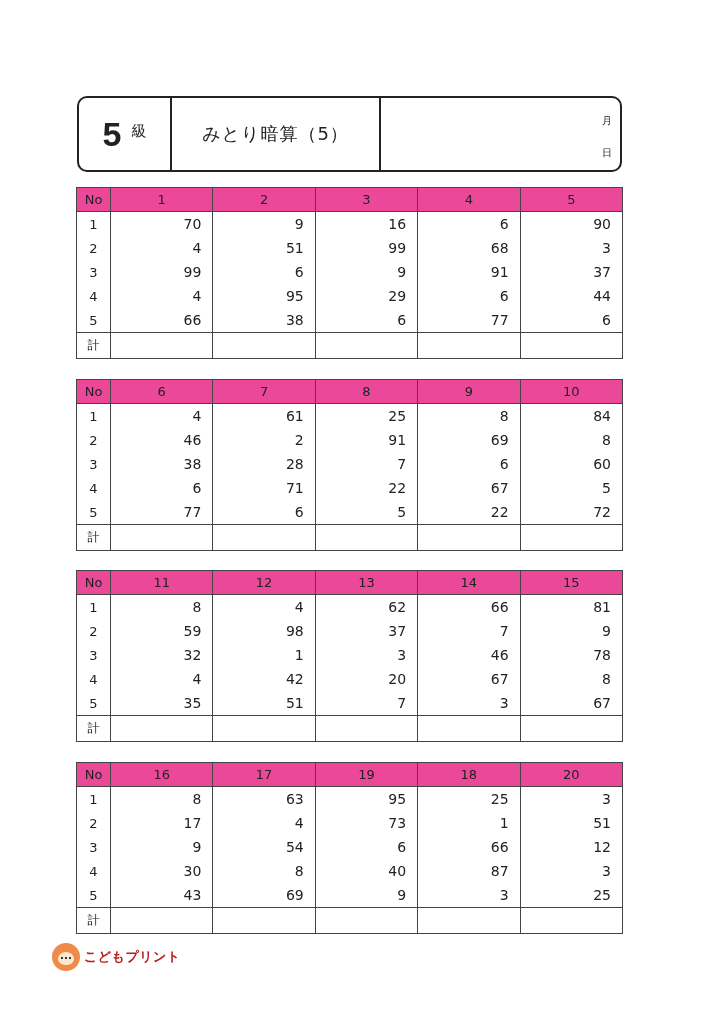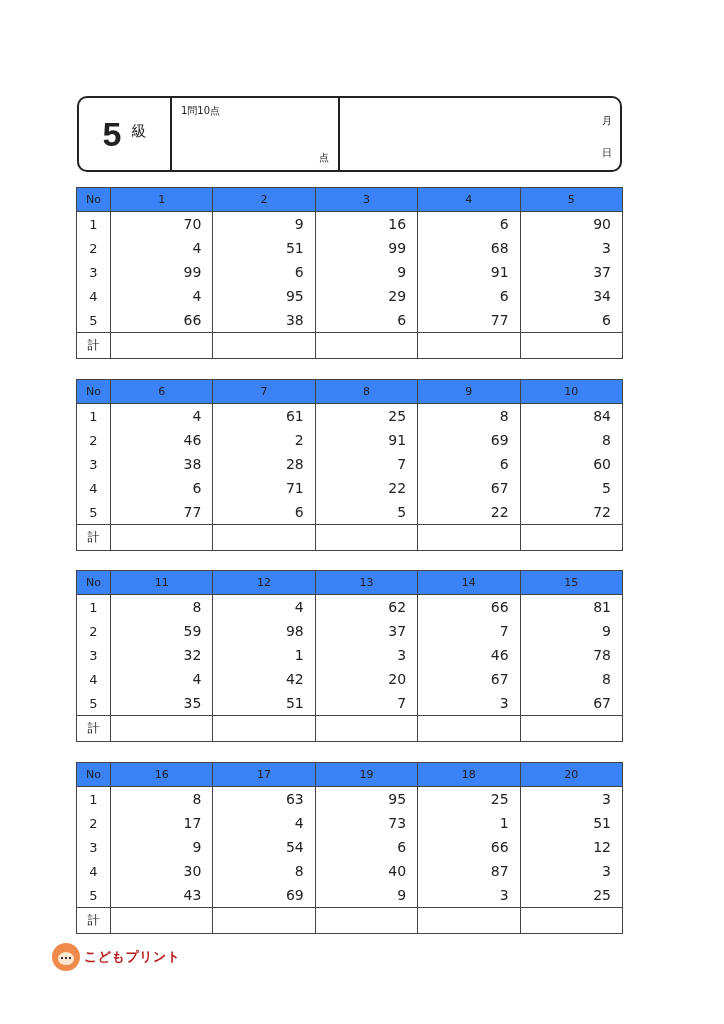--- a/index.html
+++ b/index.html
@@ -18,21 +18,21 @@
   .h-score-unit { position: absolute; right: 9px; bottom: 5px; font-size: 10px; }
   .h-date { flex: 1; position: relative; }
   .h-month { position: absolute; right: 8px; top: 16px; font-size: 10px; }
   .h-day { position: absolute; right: 8px; bottom: 10px; font-size: 10px; }
 
   table.grid {
     position: absolute; left: 76px; width: 547px; border-collapse: collapse;
     font-family: "DejaVu Sans", sans-serif; font-size: 14px; table-layout: fixed;
   }
   table.grid th, table.grid td { border: 1.5px solid #444; padding: 0; }
-  table.grid th { background: #3b82f6; font-weight: normal; height: 23px; font-size: 11px; }
+  table.grid th { background: #ec4899; font-weight: normal; height: 23px; font-size: 13px; }
   table.grid col.c-no { width: 34px; }
   table.grid td.rowno { text-align: center; font-size: 13px; }
   table.grid td.val { text-align: right; padding-right: 11px; }
   table.grid tbody tr.data td { height: 24px; border-top: none; border-bottom: none; }
   table.grid tbody tr.data:first-child td { border-top: 1.5px solid #444; }
   table.grid tbody tr.total td { height: 25px; border-top: 1.5px solid #444; }
   table.grid td.total-label { text-align: center; font-size: 12px; }
 
   .brand { position: absolute; left: 52px; top: 943px; display: flex; align-items: center; gap: 4px; }
   .brand-logo { width: 28px; height: 28px; border-radius: 50%; background: #f08a4b; position: relative; }
@@ -41,24 +41,21 @@
   .brand-name { font-weight: bold; font-size: 13px; color: #b91c1c; letter-spacing: 0.5px; }
 </style>
 </head>
 <body>
 
 <div class="header">
   <div class="h-grade">
     <span class="h-grade-num">5</span>
     <span class="h-grade-kyu">級</span>
   </div>
-  <div class="h-score">
-    <span class="h-score-note">1問10点</span>
-    <span class="h-score-unit">点</span>
-  </div>
+  <div class="h-title">みとり暗算（5）</div>
   <div class="h-date">
     <span class="h-month">月</span>
     <span class="h-day">日</span>
   </div>
 </div>
 
 <div id="tables-root">
     <table class="grid" style="top: 187px;">
       <colgroup>
         <col class="c-no">
@@ -102,21 +99,21 @@
           <td class="val">9</td>
           <td class="val">91</td>
           <td class="val">37</td>
         </tr>
         <tr class="data">
           <td class="rowno">4</td>
           <td class="val">4</td>
           <td class="val">95</td>
           <td class="val">29</td>
           <td class="val">6</td>
-          <td class="val">34</td>
+          <td class="val">44</td>
         </tr>
         <tr class="data">
           <td class="rowno">5</td>
           <td class="val">66</td>
           <td class="val">38</td>
           <td class="val">6</td>
           <td class="val">77</td>
           <td class="val">6</td>
         </tr>
         <tr class="total">

